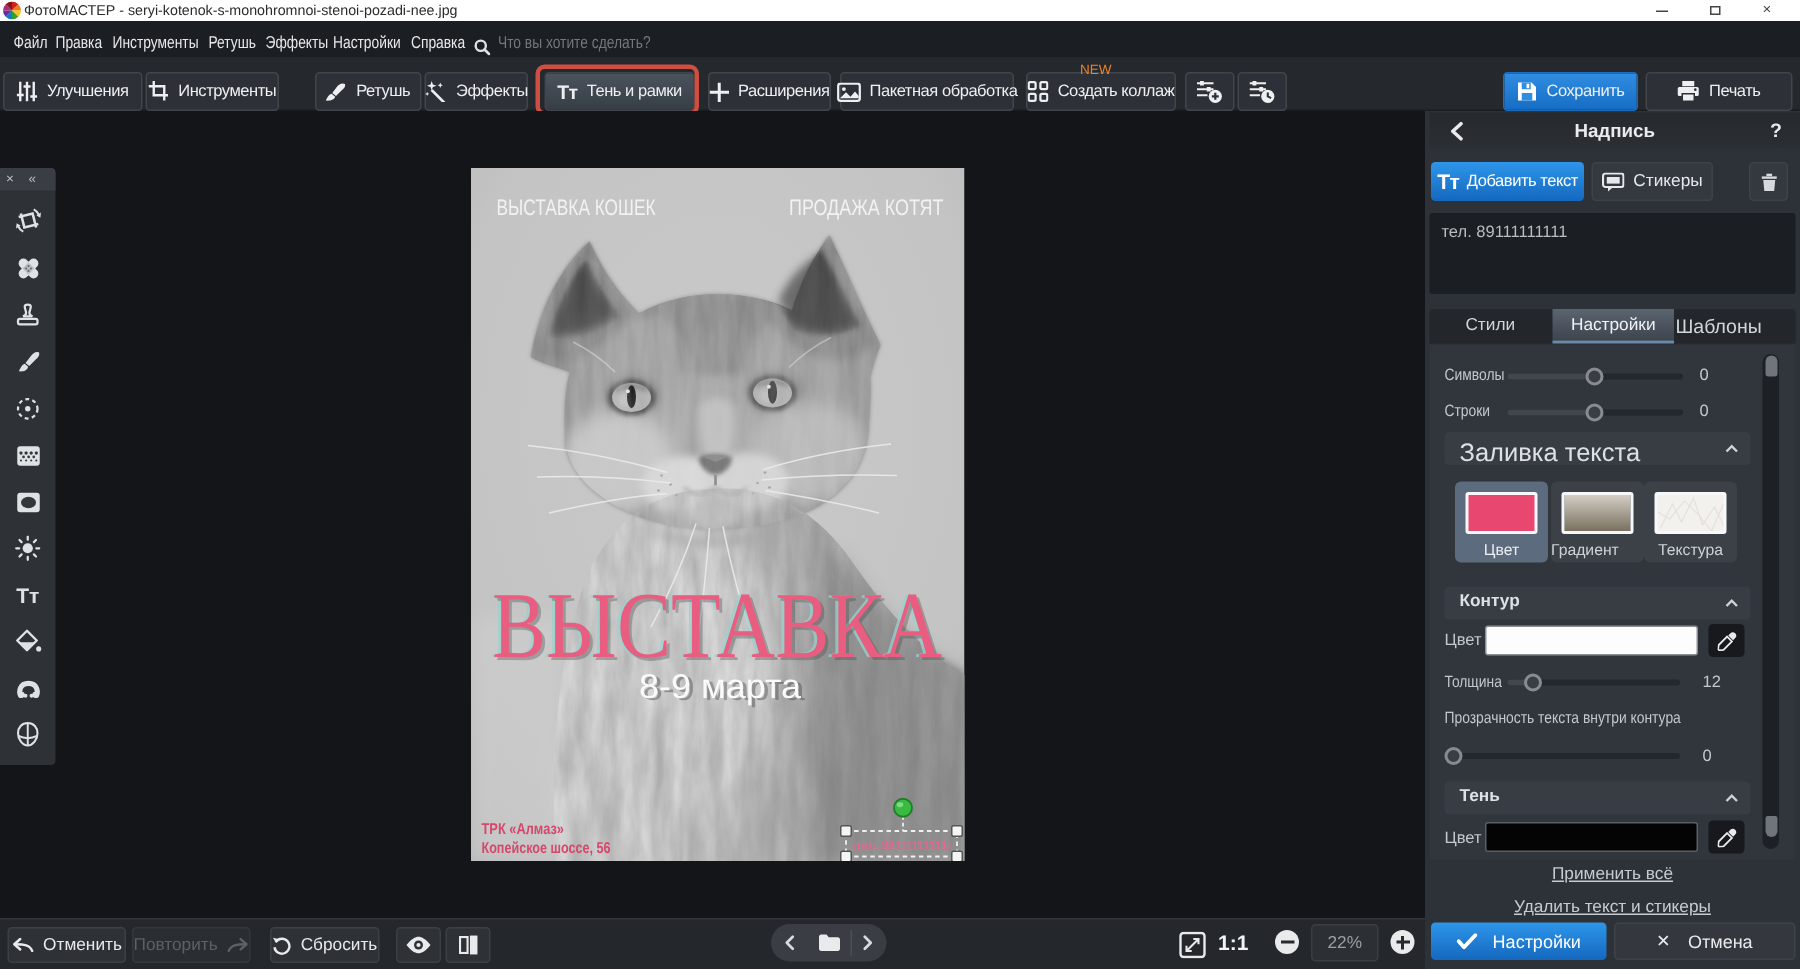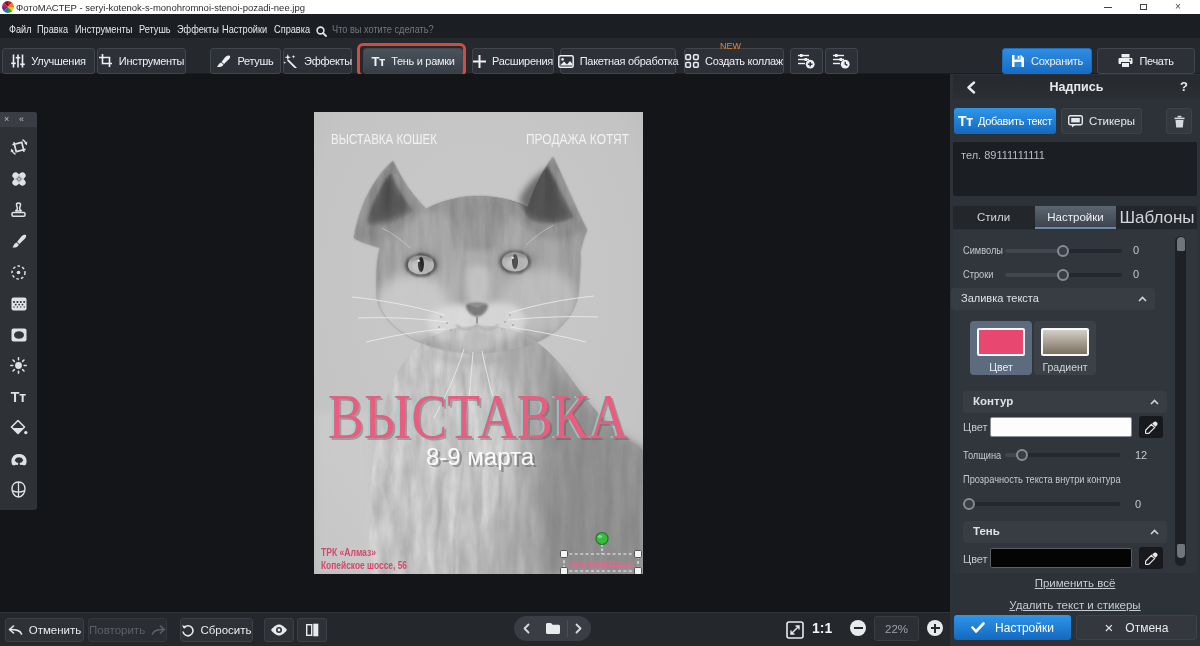--- a/index.html
+++ b/index.html
@@ -537,21 +537,21 @@
           <path d="M1.5 5 L9.5 5 L8.8 12.4 L2.2 12.4 Z" fill="#d6d9dd"></path>
         </svg>
     </div>
     <div class="abs" style="left:3px;top:68px;width:244px;height:54px;background:#1b1e22;border-radius:2px;color:#b9bec4;font-size:11px">
         <span style="position:absolute;left:8px;top:7px">тел. 89111111111</span>
       </div>
 
     <div class="abs" style="left:3px;top:132px;width:244px;height:23px;background:#23262b;border-radius:2px 2px 0 0">
       <div style="position:absolute;left:0;top:0;width:81px;height:23px;color:#d2d6db;font-size:11.5px;text-align:center;line-height:23px">Стили</div>
       <div style="position:absolute;left:82px;top:0;width:81px;height:23px;background:linear-gradient(#5b6570,#3d444e);border-bottom:2px solid #6b89a8;color:#f0f2f4;font-size:11.5px;text-align:center;line-height:22px">Настройки</div>
-      <div style="position:absolute;left:164px;top:0;width:80px;height:23px;color:#d2d6db;font-size:17px;text-align:center;line-height:23px">Шаблоны</div>
+      <div style="position:absolute;left:164px;top:0;width:80px;height:23px;color:#d2d6db;font-size:13px;line-height:23px">Шаблоны</div>
     </div>
 
     <div class="abs" style="left:3px;top:156px;width:244px;height:343px;background:#31353c;border-radius:0 0 2px 2px"></div>
     <div class="abs" id="row-simv" style="left:13px;top:170px;width:230px;height:14px;color:#c3c8ce;font-size:11px">
       <span class="cond" style="position:absolute;left:0;top:0">Символы</span>
       <span style="position:absolute;left:170px;top:0">0</span>
     </div>
     <div class="abs" style="left:13px;top:194px;width:230px;height:14px;color:#c3c8ce;font-size:11px">
       <span class="cond" style="position:absolute;left:0;top:0">Строки</span>
       <span style="position:absolute;left:170px;top:0">0</span>
@@ -562,34 +562,45 @@
     <div class="abs" style="left:107px;top:171px;width:12px;height:12px;border-radius:50%;background:#3a3e44;border:2px solid #878c93"></div>
     <div class="abs" style="left:55px;top:199px;width:117px;height:4px;background:#24272b;border-radius:2px"></div>
     <div class="abs" style="left:55px;top:199px;width:58px;height:4px;background:#43474d;border-radius:2px"></div>
     <div class="abs" style="left:107px;top:195px;width:12px;height:12px;border-radius:50%;background:#3a3e44;border:2px solid #878c93"></div>
     <div class="abs" style="left:55px;top:379px;width:115px;height:4px;background:#24272b;border-radius:2px"></div>
     <div class="abs" style="left:55px;top:379px;width:17px;height:4px;background:#43474d;border-radius:2px"></div>
     <div class="abs" style="left:66px;top:375px;width:12px;height:12px;border-radius:50%;background:#3a3e44;border:2px solid #878c93"></div>
     <div class="abs" style="left:15px;top:428px;width:155px;height:4px;background:#24272b;border-radius:2px"></div>
     <div class="abs" style="left:13px;top:424px;width:12px;height:12px;border-radius:50%;background:#3a3e44;border:2px solid #878c93"></div>
 
-    <div class="abs" style="left:1px;top:214px;width:204px;height:22px;background:#383d44;border-radius:3px;color:#dde1e5;font-size:11px">
+    <div class="abs" style="left:13px;top:214px;width:204px;height:22px;background:#383d44;border-radius:3px;color:#dde1e5;font-size:17px">
       <span style="position:absolute;left:10px;top:4px">Заливка текста</span>
       <svg style="position:absolute;right:8px;top:8px" width="9" height="6" viewBox="0 0 9 6">
           <path d="M1 5 L4.5 1.5 L8 5" fill="none" stroke="#cfd3d8" stroke-width="1.6"></path>
         </svg>
     </div>
 
     <div class="abs" style="left:20px;top:247px;width:62px;height:54px;background:#5c6b7d;border-radius:4px">
       <div style="position:absolute;left:7px;top:7px;width:48px;height:28px;background:#e8486f;border:2px solid #f6f8fa;border-radius:2px"></div>
       <div style="position:absolute;left:0;top:40px;width:62px;text-align:center;color:#eceff2;font-size:10.5px">Цвет</div>
     </div>
     <div class="abs" style="left:84px;top:247px;width:62px;height:54px;background:#3c4148;border-radius:4px">
       <div style="position:absolute;left:7px;top:7px;width:48px;height:28px;background:linear-gradient(#d4cfc5,#79705f);border:2px solid #f6f8fa;border-radius:2px"></div>
-      <div style="position:absolute;left:0;top:40px;width:62px;text-align:center;color:#ced2d7;font-size:10.5px">Градиент</div>
+      <div style="position:absolute;left:0;top:40px;width:62px;text-align:left;color:#ced2d7;font-size:10.5px">Градиент</div>
+    </div>
+    <div class="abs" style="left:146px;top:247px;width:62px;height:54px;background:#3c4148;border-radius:4px">
+      <div style="position:absolute;left:7px;top:7px;width:48px;height:28px;background:#f2f1ee;border:2px solid #f6f8fa;border-radius:2px;overflow:hidden">
+        <svg width="48" height="28">
+            <g stroke="#dedbd3" stroke-width="0.7" fill="none" opacity="0.8">
+              <path d="M2 22 L10 6 L16 18 L24 2 L30 20 L38 8 L46 24"></path>
+              <path d="M-2 10 L8 16 L18 4 L28 14 L36 24 L44 6"></path>
+            </g>
+          </svg>
+      </div>
+      <div style="position:absolute;left:0;top:40px;width:62px;text-align:center;color:#ced2d7;font-size:10.5px">Текстура</div>
     </div>
 
     <div class="abs" style="left:13px;top:317px;width:204px;height:22px;background:#383d44;border-radius:3px;color:#dde1e5;font-size:11.5px">
       <span style="position:absolute;left:10px;top:4px;font-weight:bold">Контур</span>
       <svg style="position:absolute;right:8px;top:8px" width="9" height="6" viewBox="0 0 9 6">
           <path d="M1 5 L4.5 1.5 L8 5" fill="none" stroke="#cfd3d8" stroke-width="1.6"></path>
         </svg>
     </div>
     <div class="abs" style="left:13px;top:347px;color:#c3c8ce;font-size:11px">Цвет</div>
     <div class="abs" style="left:40px;top:343px;width:142px;height:20px;background:#fdfdfd;border:1px solid #8b9097;border-radius:2px"></div>

